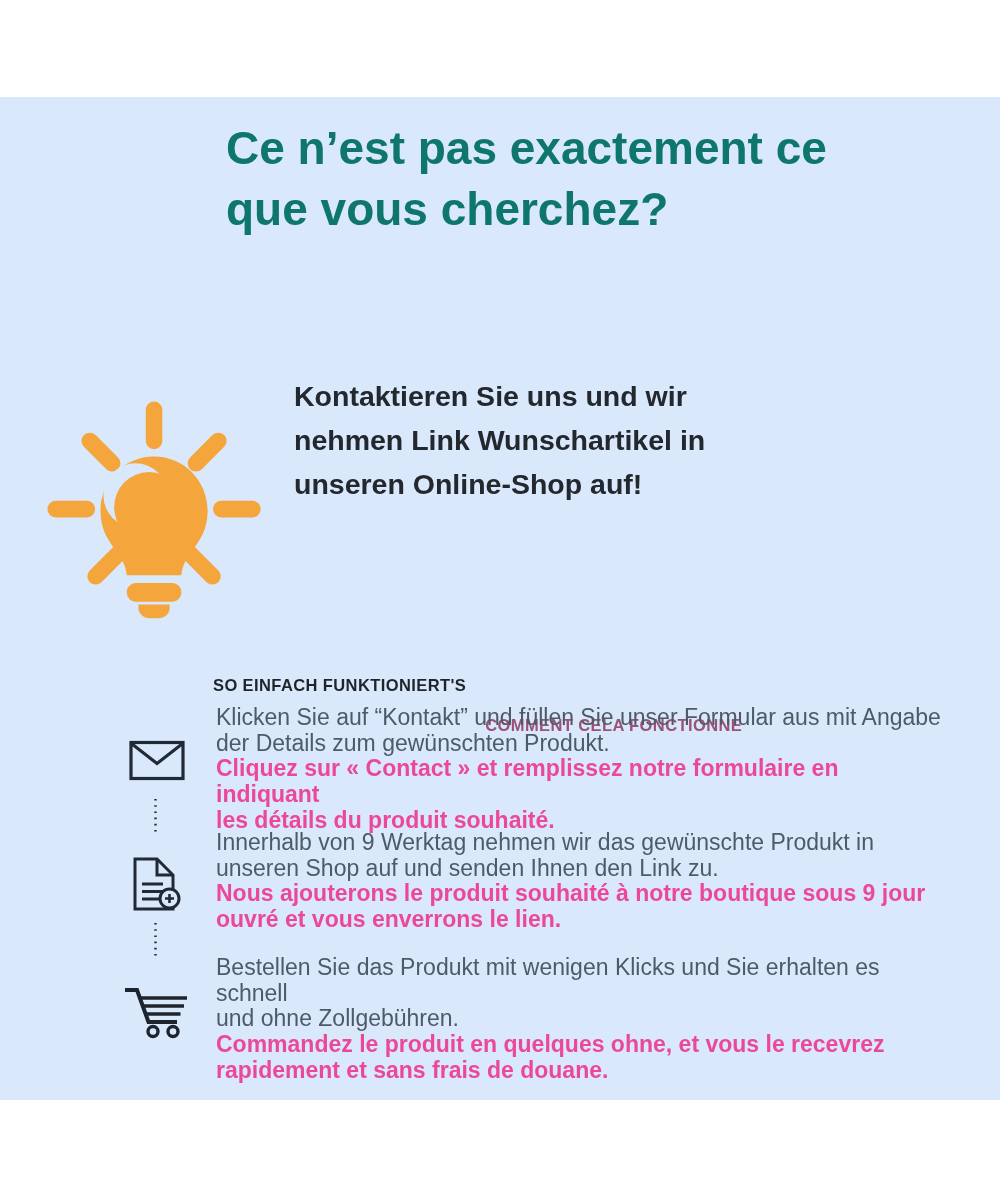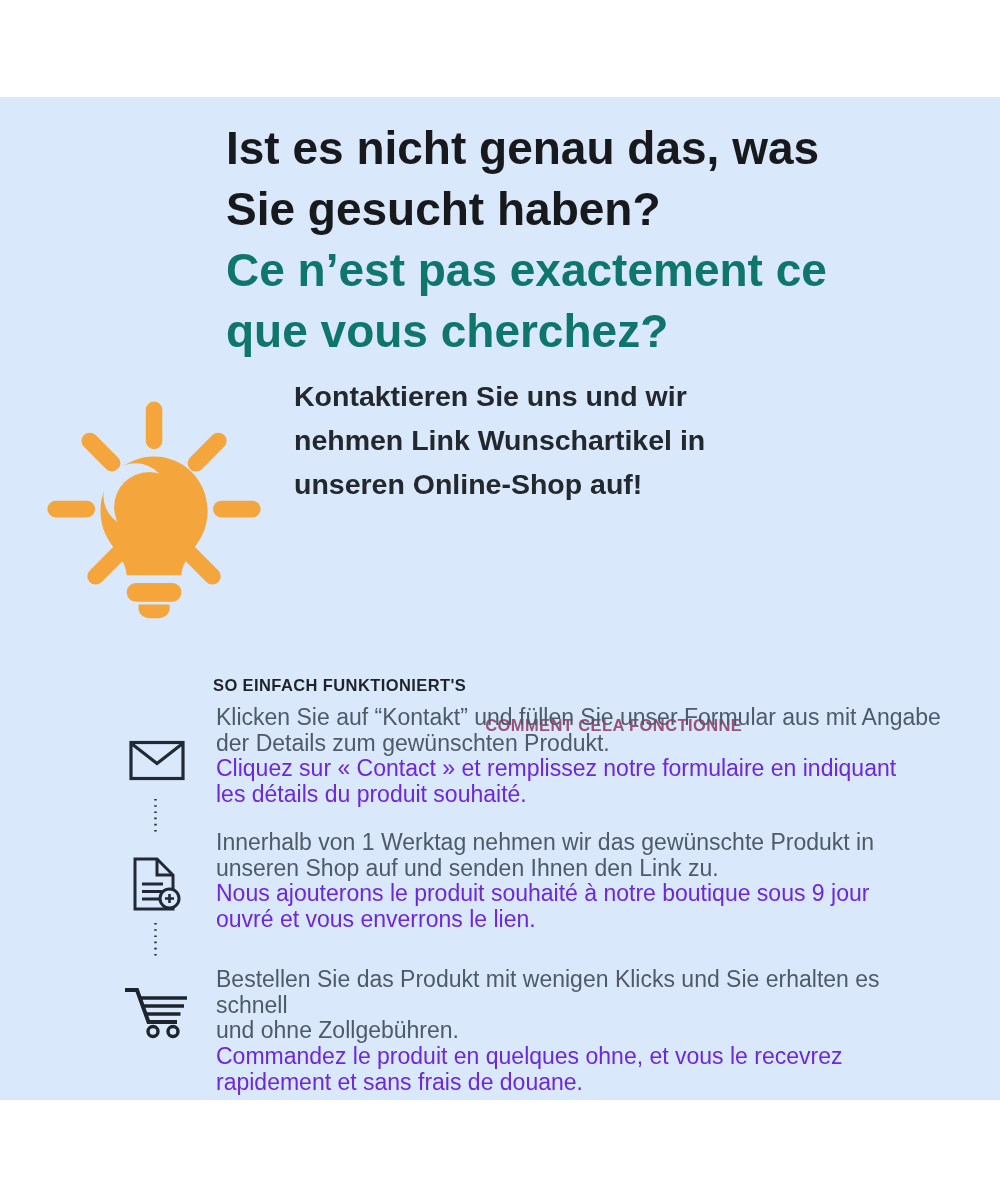--- a/index.html
+++ b/index.html
@@ -24,37 +24,35 @@
   .hero-body { left:294px; top:374px; width:600px; font-size:28.5px; line-height:44px; font-weight:700; }
   .body-de { color:#23272E; }
   .body-fr { color:#9B5278; }
 
   .hiw-heading { left:213px; top:676px; display:flex; gap:19px; font-size:16.5px; font-weight:700; letter-spacing:0.4px; }
   .hiw-de { color:#1F242B; }
   .hiw-fr { color:#9B5278;margin-top:40px; }
 
   .step { left:216px; width:730px; font-size:23px; line-height:25.7px; }
   .step-de { color:#4E5A68; font-weight:400; }
-  .step-fr { color:#6d28d9; font-weight:400; }
-  .step1 { top:705px; } .step2 { top:830px; } .step3 { top:955px;margin-top:12px; }
+  .step-fr { color:#ec4899; font-weight:700; }
+  .step1 { top:705px; } .step2 { top:830px; } .step3 { top:955px; }
 
   .icon-envelope { left:129px; top:740px; width:56px; height:41px; }
   .icon-doc      { left:123px; top:855px; width:63px; height:61px; }
   .icon-cart     { left:120px; top:981px; width:71px; height:59px; }
   .dot1 { left:153px; top:797px; width:5px; height:40px; }
   .dot2 { left:153px; top:921px; width:5px; height:40px; }
 </style>
 </head>
 <body>
 
 <div class="panel"></div>
 
 <div class="abs hero-title">
-  <div class="title-de ml">Ist es nicht genau das, was
-Sie gesucht haben?</div>
   <div class="title-fr ml">Ce n’est pas exactement ce
 que vous cherchez?</div>
 </div>
 
 <svg class="abs bulb" viewBox="0 0 230 240" aria-hidden="true">
   <g stroke="#F4A63C" stroke-width="17" stroke-linecap="round" fill="none">
     <line x1="113" y1="14" x2="113" y2="46"></line>
     <line x1="47" y1="46" x2="70" y2="69"></line>
     <line x1="179" y1="46" x2="156" y2="69"></line>
     <line x1="12" y1="116" x2="44" y2="116"></line>
@@ -119,21 +117,21 @@
 </svg>
 
 <div class="abs step step1">
   <div class="step-de ml">Klicken Sie auf “Kontakt” und füllen Sie unser Formular aus mit Angabe
 der Details zum gewünschten Produkt.</div>
   <div class="step-fr ml">Cliquez sur « Contact » et remplissez notre formulaire en indiquant
 les détails du produit souhaité.</div>
 </div>
 
 <div class="abs step step2">
-  <div class="step-de ml">Innerhalb von 1 Werktag nehmen wir das gewünschte Produkt in
+  <div class="step-de ml">Innerhalb von 9 Werktag nehmen wir das gewünschte Produkt in
 unseren Shop auf und senden Ihnen den Link zu.</div>
   <div class="step-fr ml">Nous ajouterons le produit souhaité à notre boutique sous 9 jour
 ouvré et vous enverrons le lien.</div>
 </div>
 
 <div class="abs step step3">
   <div class="step-de ml">Bestellen Sie das Produkt mit wenigen Klicks und Sie erhalten es schnell
 und ohne Zollgebühren.</div>
   <div class="step-fr ml">Commandez le produit en quelques ohne, et vous le recevrez
 rapidement et sans frais de douane.</div>

